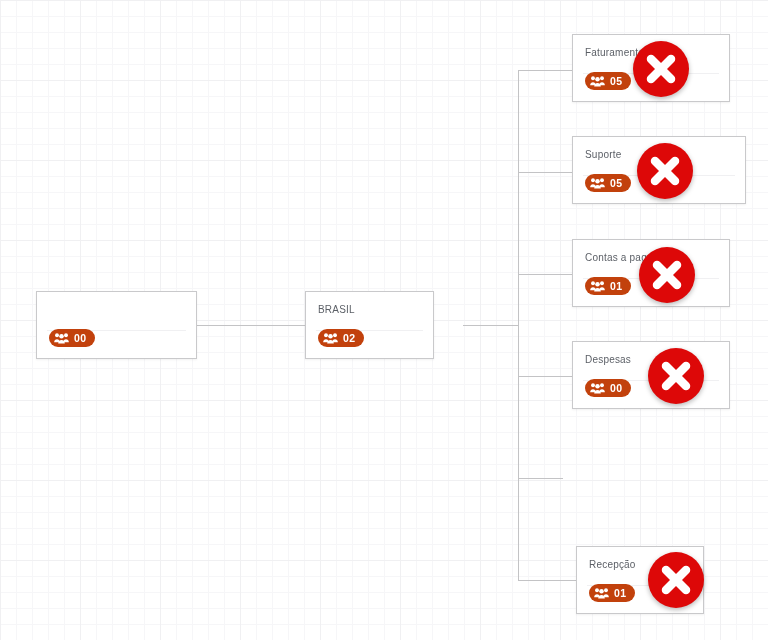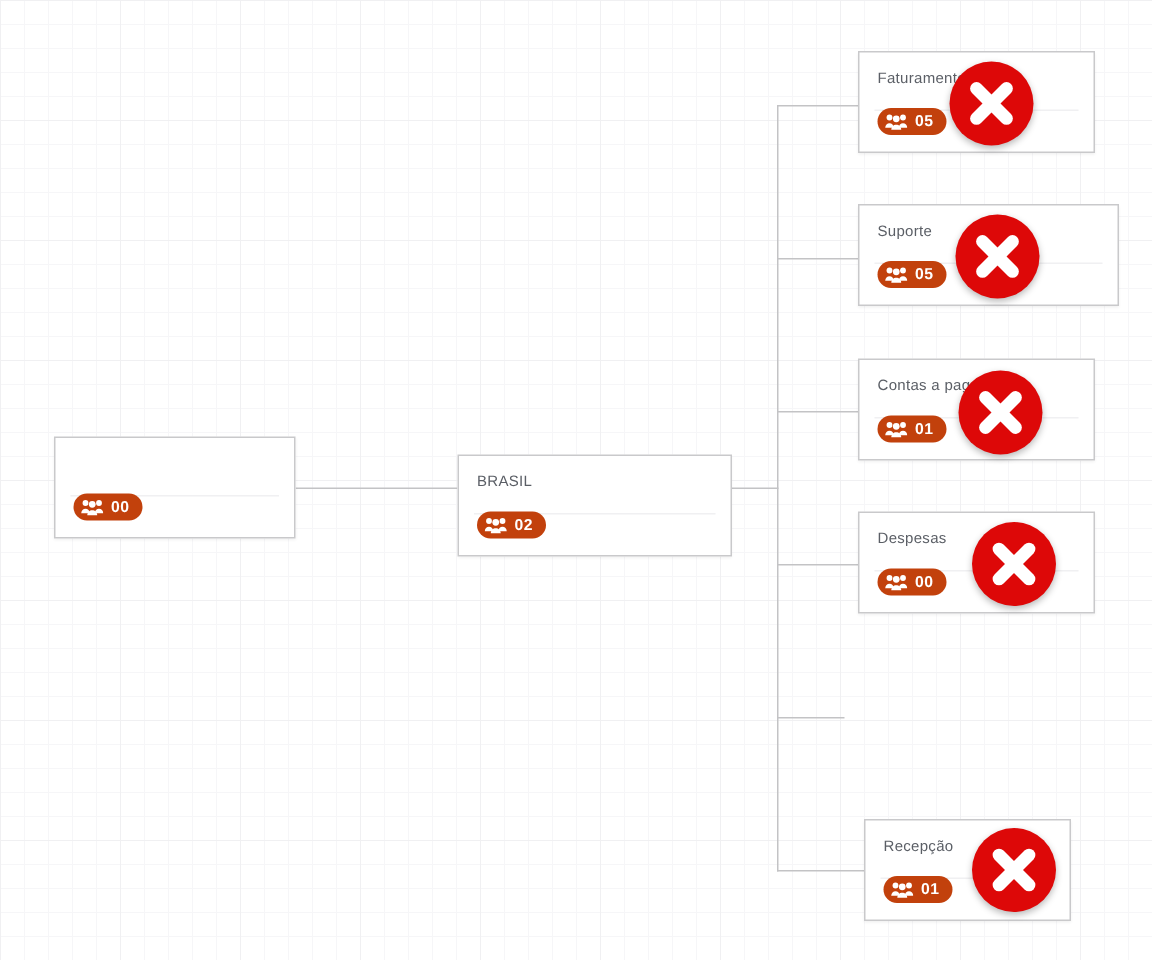--- a/index.html
+++ b/index.html
@@ -136,21 +136,21 @@
           <circle cx="16" cy="4.4" r="2.6" fill="#ffffff"></circle>
           <path d="M12.2 13.6c0-2.4 1.8-4 3.8-4s3.8 1.6 3.8 4z" fill="#ffffff"></path>
           <circle cx="10" cy="5.6" r="3" fill="#ffffff"></circle>
           <path d="M5.6 15.4c0-2.8 2-4.6 4.4-4.6s4.4 1.8 4.4 4.6z" fill="#ffffff"></path>
         </svg>
       </span>
       <span>00</span>
     </div>
   </div>
 
-  <div class="node" style="left:305px; top:303px; width:183px; height:68px;">
+  <div class="node" style="left:305px; top:291px; width:129px; height:68px;">
     <div class="node-title">BRASIL</div>
     <div class="node-divider"></div>
     <div class="badge">
       <span class="badge-icon">
         <svg viewBox="0 0 20 16" xmlns="http://www.w3.org/2000/svg">
           <circle cx="4" cy="4.4" r="2.6" fill="#ffffff"></circle>
           <path d="M0.2 13.6c0-2.4 1.8-4 3.8-4s3.8 1.6 3.8 4z" fill="#ffffff"></path>
           <circle cx="16" cy="4.4" r="2.6" fill="#ffffff"></circle>
           <path d="M12.2 13.6c0-2.4 1.8-4 3.8-4s3.8 1.6 3.8 4z" fill="#ffffff"></path>
           <circle cx="10" cy="5.6" r="3" fill="#ffffff"></circle>
@@ -259,21 +259,21 @@
   <div class="x-mark" style="left:648px; top:348px;">
     <svg viewBox="0 0 56 56" xmlns="http://www.w3.org/2000/svg">
       <g stroke="#ffffff" stroke-width="8.5" stroke-linecap="round">
         <line x1="18" y1="18" x2="38" y2="38"></line>
         <line x1="38" y1="18" x2="18" y2="38"></line>
       </g>
     </svg>
   </div>
 
 
-  <div class="node" style="left:576px; top:546px; width:138px; height:68px;text-decoration:underline;">
+  <div class="node" style="left:576px; top:546px; width:128px; height:68px;text-decoration:underline;">
     <div class="node-title">Recepção</div>
     <div class="node-divider"></div>
     <div class="badge">
       <span class="badge-icon">
         <svg viewBox="0 0 20 16" xmlns="http://www.w3.org/2000/svg">
           <circle cx="4" cy="4.4" r="2.6" fill="#ffffff"></circle>
           <path d="M0.2 13.6c0-2.4 1.8-4 3.8-4s3.8 1.6 3.8 4z" fill="#ffffff"></path>
           <circle cx="16" cy="4.4" r="2.6" fill="#ffffff"></circle>
           <path d="M12.2 13.6c0-2.4 1.8-4 3.8-4s3.8 1.6 3.8 4z" fill="#ffffff"></path>
           <circle cx="10" cy="5.6" r="3" fill="#ffffff"></circle>

